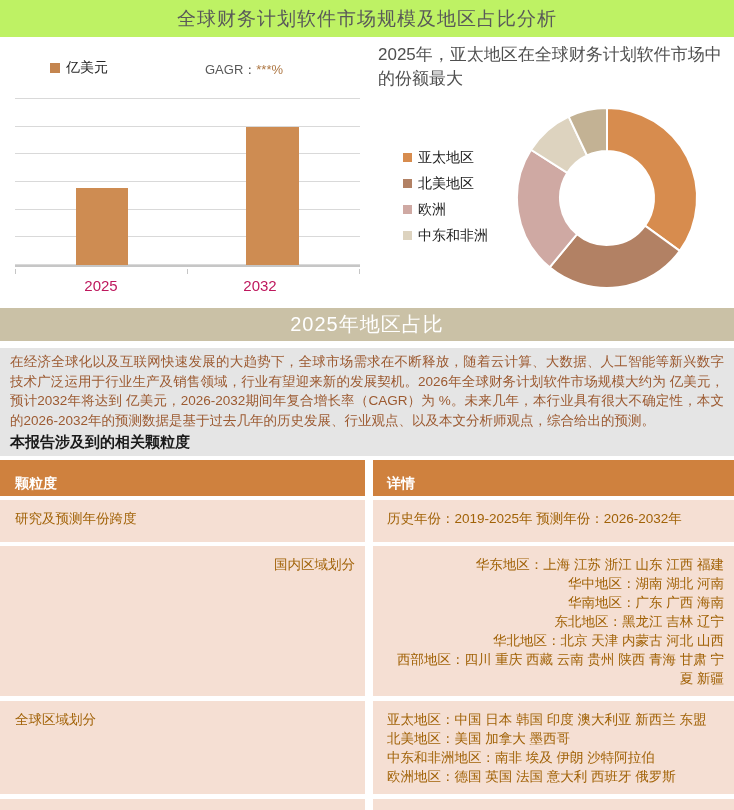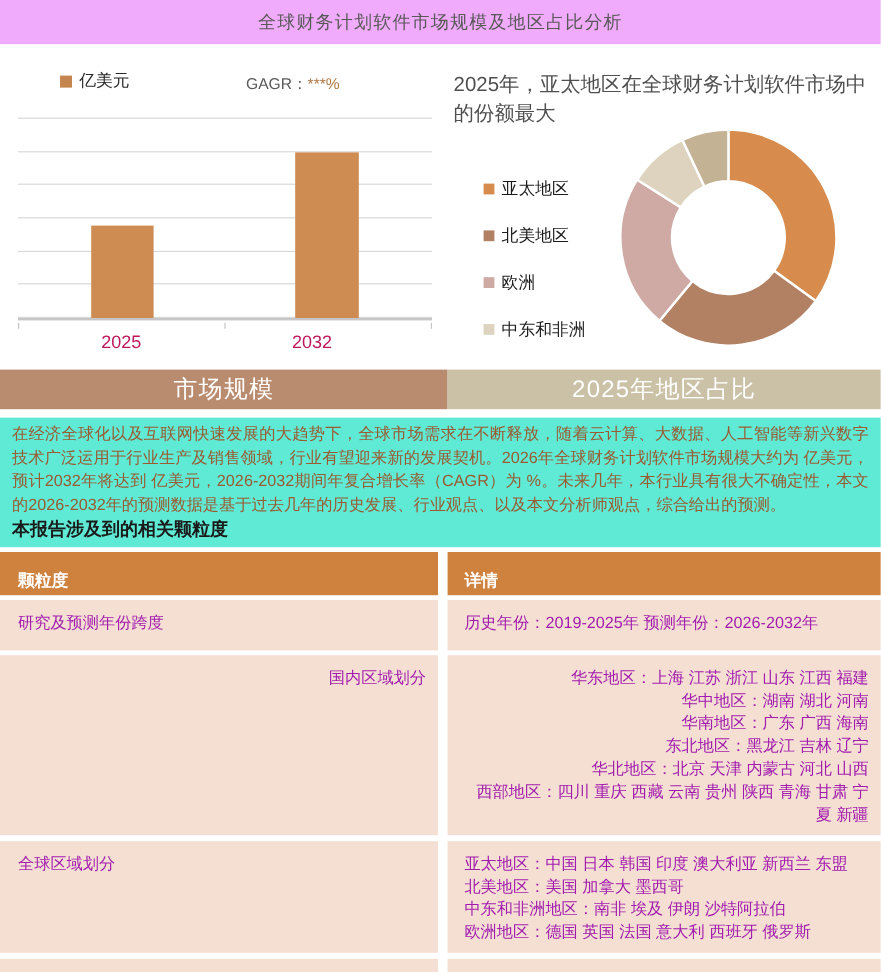--- a/index.html
+++ b/index.html
@@ -3,23 +3,23 @@
 <meta charset="utf-8">
 <style>
   * { margin:0; padding:0; box-sizing:border-box; }
   html,body { background:#ffffff; }
   body {
     width:734px; height:810px;
     font-family:"Liberation Sans","DejaVu Sans",sans-serif;
     position:relative; overflow:hidden;
   }
   .title-bar {
-    height:37px; background:#f0abfc;
+    height:37px; background:#bef264;
     display:flex; align-items:center; justify-content:center;
-    color:#595959; font-size:15px; letter-spacing:1px;
+    color:#595959; font-size:19px; letter-spacing:1px;
   }
   .charts { position:relative; height:268px; background:#ffffff; }
 
   
   .bar-legend-row { position:absolute; left:50px; top:22px; display:flex; align-items:center; }
   .bar-legend-swatch { width:10px; height:10px; background:#C4854F; margin-right:6px; }
   .bar-legend-text { font-size:14px; color:#262626; }
   .cagr { position:absolute; left:205px; top:24px; font-size:13px; }
   .cagr .pre { color:#595959;text-align:right; }
   .cagr .val { color:#AE7845; }
@@ -27,56 +27,56 @@
     position:absolute; left:15px; top:64px; width:345px; height:166px;
     border-bottom:2px solid #C6C6C6;
   }
   .gridline { position:absolute; left:0; right:0; height:1px; background:#D9D9D9; }
   .bar { position:absolute; bottom:0; background:#CE8C52; }
   .axis-tick { position:absolute; top:168px; width:1px; height:5px; background:#C6C6C6; }
   .x-label { position:absolute; top:240px; width:172px; text-align:center;
              font-size:15px; color:#be185d; }
 
   
-  .pie-headline { position:absolute; left:378px; top:22px; width:346px;
+  .pie-headline { position:absolute; left:378px; top:6px; width:346px;
                   font-size:17px; line-height:24px; color:#4F4F4F; }
   .pie-legend { position:absolute; left:403px; top:112px; display:flex;
-                flex-direction:column; row-gap:22px; width:96px; }
+                flex-direction:column; row-gap:9px; width:96px; }
   .pie-legend-item { display:flex; align-items:flex-start; }
   .pie-legend-swatch { width:9px; height:9px; margin:4px 6px 0 0; flex:0 0 9px; }
   .pie-legend-label { font-size:14px; line-height:17px; color:#1a1a1a; }
   .donut-svg { position:absolute; left:512px; top:66px; }
 
   
   .tabs { display:flex; margin-top:3px; height:33px; }
   .tab { display:flex; align-items:center; justify-content:center;
          color:#ffffff; font-size:20px; letter-spacing:1px; }
   .tab-left  { width:373px; background:#B98C70; }
   .tab-right { flex:1; background:#CAC1A6; }
 
   
-  .summary { margin-top:7px; background:#5eead4; padding:4px 10px 5px 10px; }
+  .summary { margin-top:7px; background:#e5e5e5; padding:4px 10px 5px 10px; }
   .summary-paragraph { font-size:13.5px; line-height:19.5px; color:#9C5A31;
                        text-align:justify; }
   .summary-heading { text-align:left; font-weight:bold; color:#1a1a1a;
                      font-size:15px; line-height:19px; margin-top:2px; }
 
   
   .grain-table { margin-top:4px; }
   .t-row { display:flex; }
   .t-cell-left  { width:365px; padding:9px 10px 8px 15px; }
   .t-cell-right { flex:1; margin-left:8px; padding:9px 10px 8px 14px; }
   .t-head { height:36px; }
   .t-head .t-cell-left, .t-head .t-cell-right {
     background:#CF813E; color:#ffffff; font-weight:bold; font-size:14px;
     display:flex; align-items:center; padding-top:12px; padding-bottom:0;
   }
   .t-body-row { margin-top:4px; }
   .t-body-row .t-cell-left, .t-body-row .t-cell-right {
-    background:#F5DFD3; color:#a21caf; font-size:13.5px; line-height:19px;
+    background:#F5DFD3; color:#a16207; font-size:13.5px; line-height:19px;
   }
   .t-body-row.row-0 { min-height:42px; }
   .t-body-row.row-1 { min-height:114px;text-align:right; }
   .t-body-row.row-2 { margin-top:5px; min-height:82px; }
   .t-body-row.row-3 { margin-top:5px; min-height:44px; }
   .t-body-row .t-cell-left, .t-body-row .t-cell-right { min-height:inherit; }
   .detail-line { display:block; }
 </style>
 </head>
 <body>
@@ -135,21 +135,20 @@
   <svg class="donut-svg" id="donut" width="190" height="190" viewBox="0 0 190 190">
       <path d="M 95 5 A 90 90 0 0 1 167.81152949374527 147.90067270632258 L 133.02379873562253 122.62590685774623 A 47 47 0 0 0 95 48 Z" fill="#D78C4E" stroke="#ffffff" stroke-width="2"></path>
       <path d="M 167.81152949374527 147.90067270632258 A 90 90 0 0 1 37.63184092261793 164.34619184982103 L 65.04107248181158 131.2141224104621 A 47 47 0 0 0 133.02379873562253 122.62590685774623 Z" fill="#B28164" stroke="#ffffff" stroke-width="2"></path>
       <path d="M 37.63184092261793 164.34619184982103 A 90 90 0 0 1 19.010486704818604 46.775588451890364 L 55.31658750140527 69.81614063598718 A 47 47 0 0 0 65.04107248181158 131.2141224104621 Z" fill="#CFA9A3" stroke="#ffffff" stroke-width="2"></path>
       <path d="M 19.010486704818604 46.775588451890364 A 90 90 0 0 1 56.67986375914336 13.565565278058287 L 74.98837329644152 52.47312853409711 A 47 47 0 0 0 55.31658750140527 69.81614063598718 Z" fill="#DDD3BF" stroke="#ffffff" stroke-width="2"></path>
       <path d="M 56.67986375914336 13.565565278058287 A 90 90 0 0 1 94.9999999999999 5 L 94.99999999999994 48 A 47 47 0 0 0 74.98837329644152 52.47312853409711 Z" fill="#C3B294" stroke="#ffffff" stroke-width="2"></path>
     </svg>
 </div>
 
 <div class="tabs">
-  <div class="tab tab-left">市场规模</div>
   <div class="tab tab-right">2025年地区占比</div>
 </div>
 
 <div class="summary">
   <div class="summary-paragraph">在经济全球化以及互联网快速发展的大趋势下，全球市场需求在不断释放，随着云计算、大数据、人工智能等新兴数字技术广泛运用于行业生产及销售领域，行业有望迎来新的发展契机。2026年全球财务计划软件市场规模大约为 亿美元，预计2032年将达到 亿美元，2026-2032期间年复合增长率（CAGR）为 %。未来几年，本行业具有很大不确定性，本文的2026-2032年的预测数据是基于过去几年的历史发展、行业观点、以及本文分析师观点，综合给出的预测。</div>
   <div class="summary-heading">本报告涉及到的相关颗粒度</div>
 </div>
 
 <div class="grain-table">
   <div class="t-row t-head">

